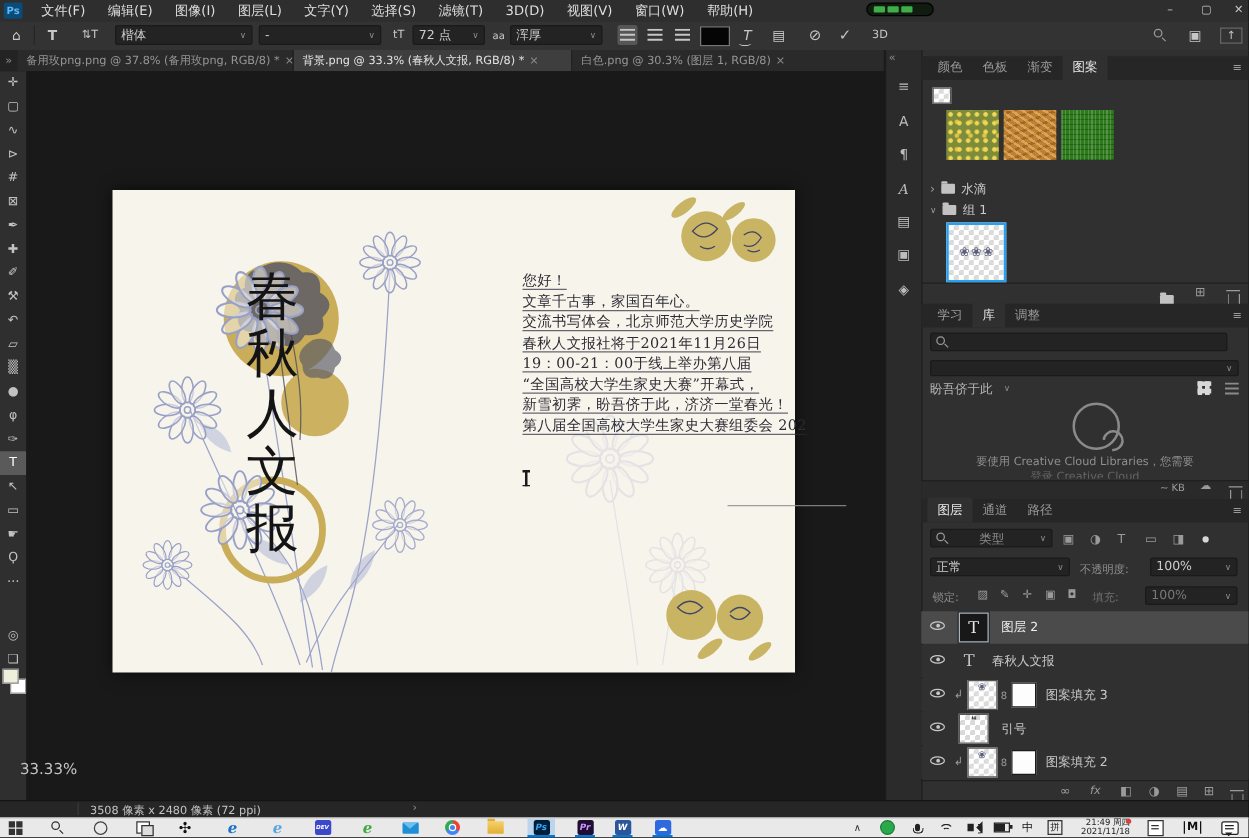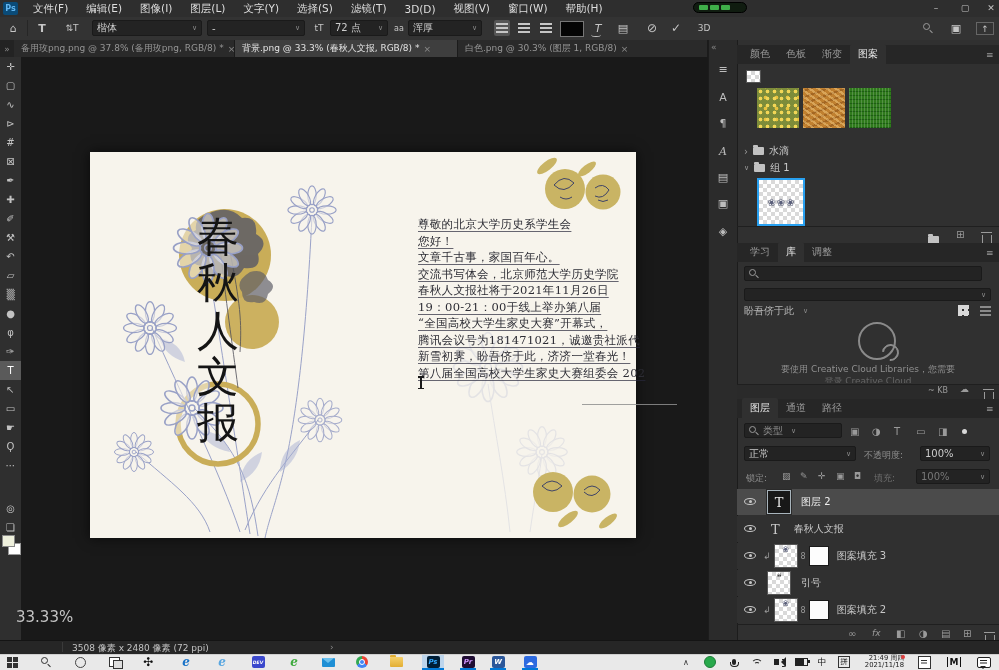--- a/index.html
+++ b/index.html
@@ -318,28 +318,26 @@
           <path d="M452,334 q10,-10 20,0 q-10,10 -20,0z M494,338 q8,-8 16,0 q-8,10 -16,2"></path>
         </g>
       </g>
     </svg>
     <span class="title-char" style="top:64px">春</span>
     <span class="title-char" style="top:110px">秋</span>
     <span class="title-char" style="top:158px">人</span>
     <span class="title-char" style="top:204px">文</span>
     <span class="title-char" style="top:250px">报</span>
     <div class="letter">
-      <div class="lt">尊敬的北京大学历史系学生会</div>
       <div class="lt">您好！</div>
       <div class="lt">文章千古事，家国百年心。</div>
       <div class="lt">交流书写体会，北京师范大学历史学院</div>
       <div class="lt">春秋人文报社将于2021年11月26日</div>
       <div class="lt">19：00-21：00于线上举办第八届</div>
       <div class="lt">“全国高校大学生家史大赛”开幕式，</div>
-      <div class="lt">腾讯会议号为181471021，诚邀贵社派代</div>
       <div class="lt">新雪初霁，盼吾侪于此，济济一堂春光！</div>
       <div class="lt">第八届全国高校大学生家史大赛组委会 202</div>
     </div>
     <span class="ibeam"></span>
   </div>
   <div class="guide-line abs"></div>
 
   <div class="dock abs"></div>
   <span class="abs" style="left:711px;top:42px;color:#8a8a8a;font-size:9px">«</span>
   <span class="dock-ic" style="top:60px">≡</span>
@@ -410,21 +408,21 @@
   <span class="abs" style="left:928px;top:386px;font-size:8px;color:#9a9a9a">~ KB</span>
   <span class="abs" style="left:960px;top:384px;font-size:9px;color:#9a9a9a">☁</span>
   <span class="abs" style="left:984px;top:386px"><i class="trash"></i></span>
 
   <div class="ptabrow" style="top:399px">
     <span class="ptab active">图层</span>
     <span class="ptab">通道</span>
     <span class="ptab">路径</span>
   </div>
   <span class="pmenu" style="top:404px">≡</span>
-  <div class="field" style="left:744px;top:423px;width:98px;height:15px;justify-content:flex-start;gap:4px">
+  <div class="field" style="left:744px;top:423px;width:98px;height:15px;justify-content:space-between;gap:4px">
     <i class="mag"></i>
     <span style="color:#8a8a8a">类型</span>
     <span class="caret">∨</span>
   </div>
   <span class="ibar" style="left:850px;top:426px">▣</span>
   <span class="ibar" style="left:872px;top:426px">◑</span>
   <span class="ibar" style="left:894px;top:426px">T</span>
   <span class="ibar" style="left:916px;top:426px">▭</span>
   <span class="ibar" style="left:938px;top:426px">◨</span>
   <span class="abs" style="left:962px;top:429px;width:5px;height:5px;border-radius:50%;background:#d8d8d8"></span>
@@ -483,21 +481,21 @@
   <div class="hline" style="top:624px"></div>
   <span class="ibar" style="left:848px;top:628px">∞</span>
   <span class="ibar" style="left:872px;top:628px;font-style:italic;font-size:9px">fx</span>
   <span class="ibar" style="left:896px;top:628px">◧</span>
   <span class="ibar" style="left:919px;top:628px">◑</span>
   <span class="ibar" style="left:941px;top:628px">▤</span>
   <span class="ibar" style="left:963px;top:628px">⊞</span>
   <span class="abs" style="left:985px;top:629px"><i class="trash"></i></span>
 
   <div class="statusbar abs"></div>
-  <span class="abs" style="left:16px;top:608px;font-size:15px;color:#c4c4c4">33.33%</span>
+  <span class="abs" style="left:16px;top:608px;font-size:12px;color:#c4c4c4">33.33%</span>
   <span class="abs" style="left:62px;top:642px;width:1px;height:10px;background:#3a3a3a"></span>
   <span class="abs" style="left:72px;top:642px;font-size:9px;color:#c4c4c4">3508 像素 x 2480 像素 (72 ppi)</span>
   <span class="abs" style="left:330px;top:642px;font-size:9px;color:#8a8a8a">›</span>
 
   <div class="taskbar abs"></div>
   <span class="tb-ic" style="left:4px">
       <i class="win-logo">
         <i></i>
         <i></i>
         <i></i>

